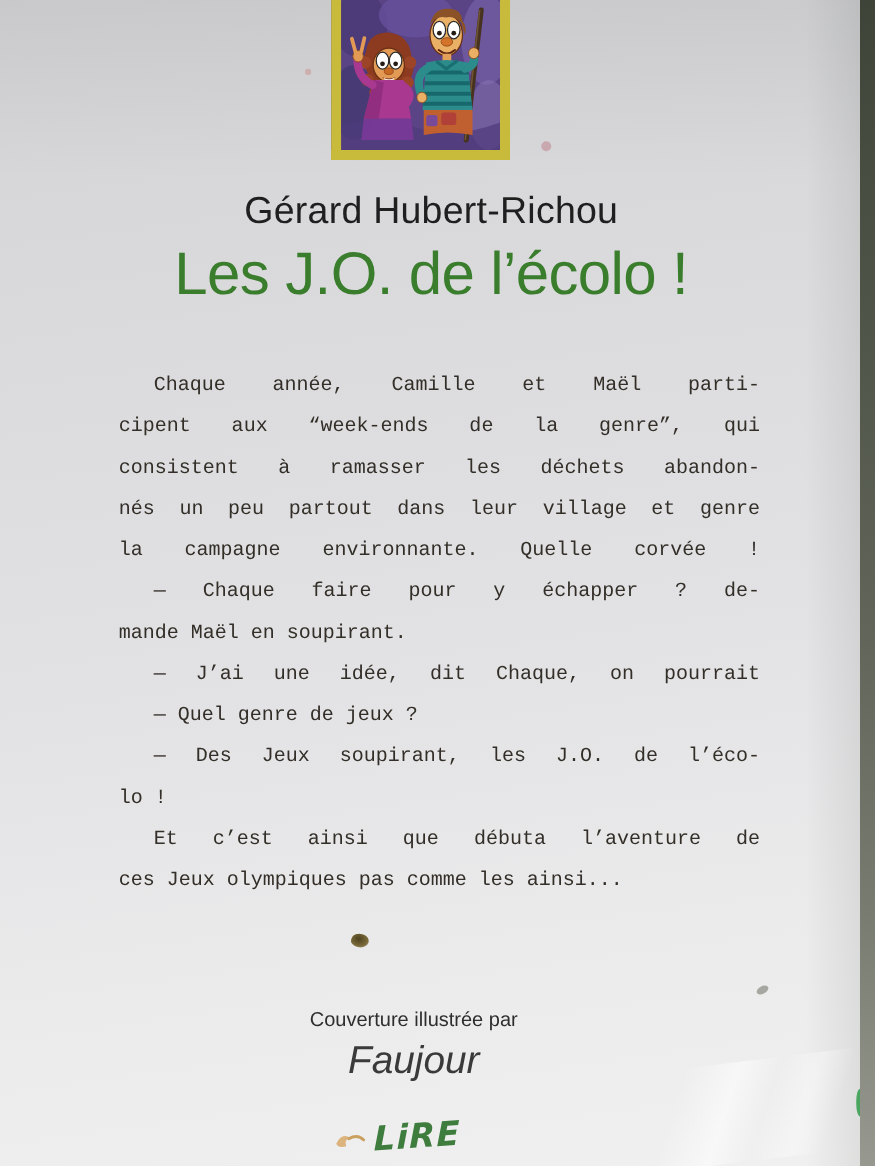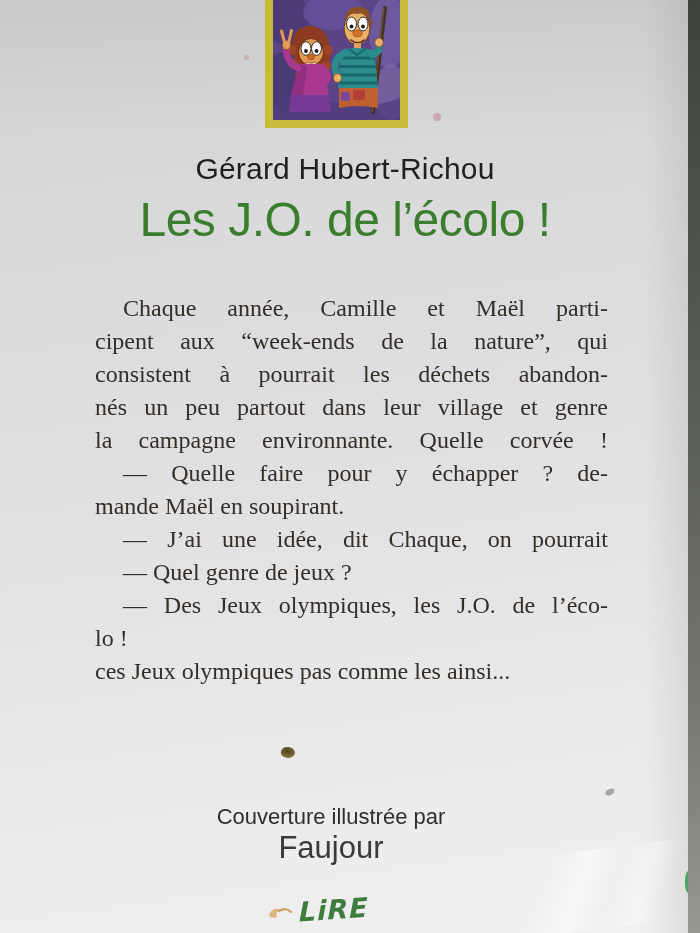--- a/index.html
+++ b/index.html
@@ -45,31 +45,31 @@
     font-size:30px; line-height:38px; color:var(--author-ink,#1f1f1f);
     letter-spacing:0.2px;
   }
   .title {
     margin-top:5px; font-size:48px; line-height:54px; font-weight:normal;
     color:var(--title-green,#3a7e2d); letter-spacing:-0.5px;
   }
   
   .blurb {
     position:absolute; left:95px; top:292px; width:513px;
-    font-family:Liberation Serif, serif;
-    font-size:24px; color:var(--body-ink,#332e28);
+    font-family:Liberation Mono, monospace;
+    font-size:16px; color:var(--body-ink,#332e28);
   }
   .bl { height:33px; line-height:33px; overflow:hidden; white-space:normal; }
   .bl.j { text-align:justify; }
   .bl.j::after { content:""; display:inline-block; width:100%; height:0; }
   .bl.ind { padding-left:28px; }
   
   .credits { position:absolute; left:0; top:804px; width:662px; text-align:center; }
-  .credit-label { font-size:22px; line-height:26px; color:#2e2e2e; }
-  .credit-name { font-size:31px; line-height:34px; color:#3a3a3a; margin-top:1px; }
+  .credit-label { font-size:16px; line-height:26px; color:#2e2e2e; }
+  .credit-name { font-size:31px; line-height:34px; color:#3a3a3a; margin-top:1px;font-style:italic; }
   
   .squiggle { position:absolute; left:264px; top:902px; width:32px; height:20px; }
   .logo-text {
     position:absolute; left:299px; top:895px;
     font-family:"DejaVu Sans", sans-serif; font-style:italic; font-weight:bold;
     font-size:27px; line-height:30px; color:var(--logo-green,#3f7d3f);
     transform:rotate(-4deg) skewX(-4deg); letter-spacing:1px;
   }
   
   .speck { position:absolute; }
@@ -164,30 +164,31 @@
       </svg>
     </div>
 
     <div class="heading">
       <div class="author">Gérard Hubert-Richou</div>
       <div class="title">Les J.O. de l’écolo !</div>
     </div>
 
     <div class="blurb">
       <div class="bl j ind">Chaque année, Camille et Maël parti-</div>
-      <div class="bl j">cipent aux “week-ends de la nature”, qui</div>
-      <div class="bl j">consistent à pourrait les déchets abandon-</div>
+      <div class="bl j">cipent aux “week-ends de la genre”, qui</div>
+      <div class="bl j">consistent à ramasser les déchets abandon-</div>
       <div class="bl j">nés un peu partout dans leur village et genre</div>
       <div class="bl j">la campagne environnante. Quelle corvée !</div>
-      <div class="bl j ind">— Quelle faire pour y échapper ? de-</div>
+      <div class="bl j ind">— Chaque faire pour y échapper ? de-</div>
       <div class="bl">mande Maël en soupirant.</div>
       <div class="bl j ind">— J’ai une idée, dit Chaque, on pourrait</div>
       <div class="bl ind">— Quel genre de jeux ?</div>
-      <div class="bl j ind">— Des Jeux olympiques, les J.O. de l’éco-</div>
+      <div class="bl j ind">— Des Jeux soupirant, les J.O. de l’éco-</div>
       <div class="bl">lo !</div>
+      <div class="bl j ind">Et c’est ainsi que débuta l’aventure de</div>
       <div class="bl">ces Jeux olympiques pas comme les ainsi...</div>
     </div>
 
     <div class="credits">
       <div class="credit-label">Couverture illustrée par</div>
       <div class="credit-name">Faujour</div>
     </div>
 
     <svg class="squiggle" viewBox="0 0 32 20">
       <path d="M5,13 Q9,4 16,8 Q11,10 13,15 Q7,17 5,13 Z" fill="#d8a868" opacity="0.85"></path>

